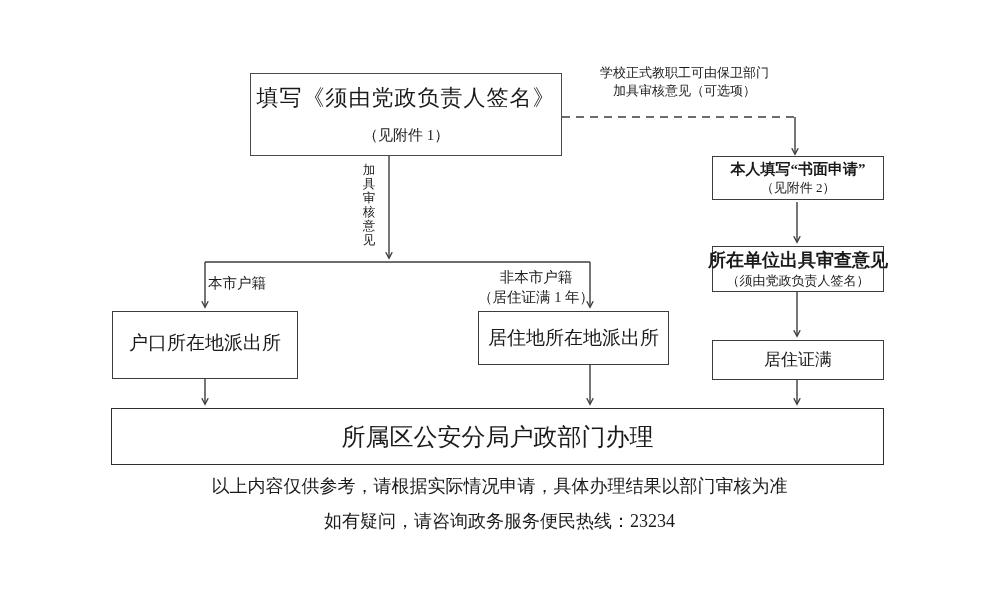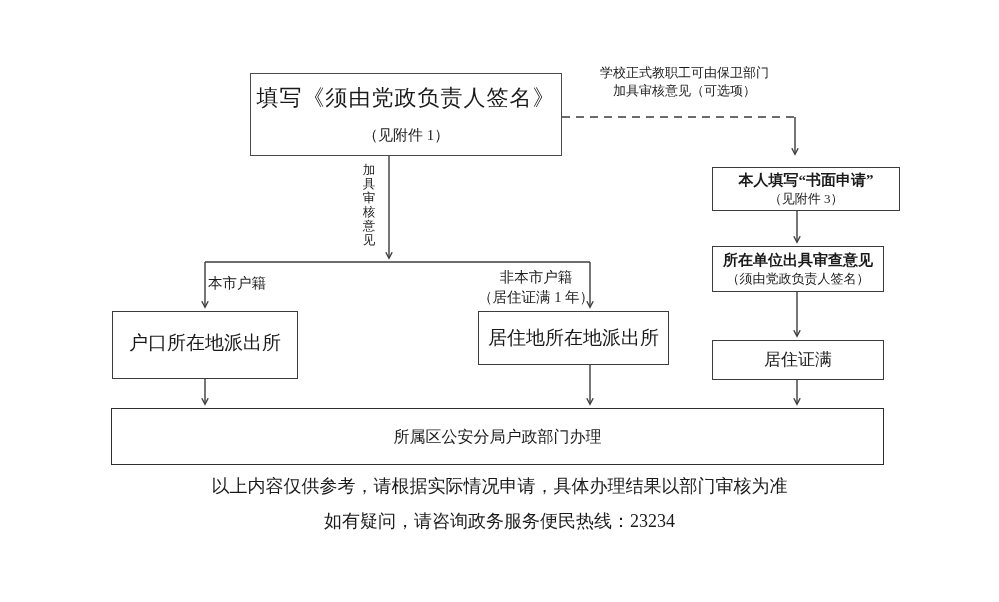--- a/index.html
+++ b/index.html
@@ -50,29 +50,29 @@
 
   
   #node-application-form {
     left: 250px; top: 73px; width: 312px; height: 83px;
     border-color: #4a4a4a;
   }
   #node-application-form .title { font-size: 22px; letter-spacing: 1px; }
   #node-application-form .sub { font-size: 15px; margin-top: 14px; }
 
   #node-written-application {
-    left: 712px; top: 167px; width: 188px; height: 44px;
+    left: 712px; top: 156px; width: 172px; height: 44px;
   }
   #node-written-application .title { font-size: 15px; font-weight: bold; }
   #node-written-application .sub { font-size: 13px; margin-top: 2px; }
 
   #node-unit-review {
     left: 712px; top: 246px; width: 172px; height: 46px;
   }
-  #node-unit-review .title { font-size: 15px; font-weight: bold; }
+  #node-unit-review .title { font-size: 18px; font-weight: bold; }
   #node-unit-review .sub { font-size: 13px; margin-top: 2px; }
 
   #node-school-security {
     left: 712px; top: 340px; width: 172px; height: 40px;
   }
   #node-school-security .title { font-size: 17px; }
 
   #node-hukou-station {
     left: 112px; top: 311px; width: 186px; height: 68px; font-family: Liberation Mono, monospace;
   }
@@ -80,21 +80,21 @@
 
   #node-residence-station {
     left: 478px; top: 311px; width: 191px; height: 54px;
   }
   #node-residence-station .title { font-size: 19px; }
 
   #node-district-bureau {
     left: 111px; top: 408px; width: 773px; height: 57px;
     border-color: #2e2e2e;
   }
-  #node-district-bureau .title { font-size: 16px; }
+  #node-district-bureau .title { font-size: 24px; }
 
   
   .label {
     position: absolute;
     white-space: nowrap;
     line-height: 1.35;
     text-align: center;
   }
   #label-optional-note {
     left: 600px; top: 64px; font-size: 13px; text-align: center;
@@ -181,21 +181,21 @@
     </g>
   </svg>
 
   <div class="node" id="node-application-form">
     <span class="title">填写《须由党政负责人签名》</span>
     <span class="sub">（见附件 1）</span>
   </div>
 
   <div class="node" id="node-written-application">
     <span class="title">本人填写“书面申请”</span>
-    <span class="sub">（见附件 3）</span>
+    <span class="sub">（见附件 2）</span>
   </div>
 
   <div class="node" id="node-unit-review">
     <span class="title">所在单位出具审查意见</span>
     <span class="sub">（须由党政负责人签名）</span>
   </div>
 
   <div class="node" id="node-school-security">
     <span class="title">居住证满</span>
   </div>

